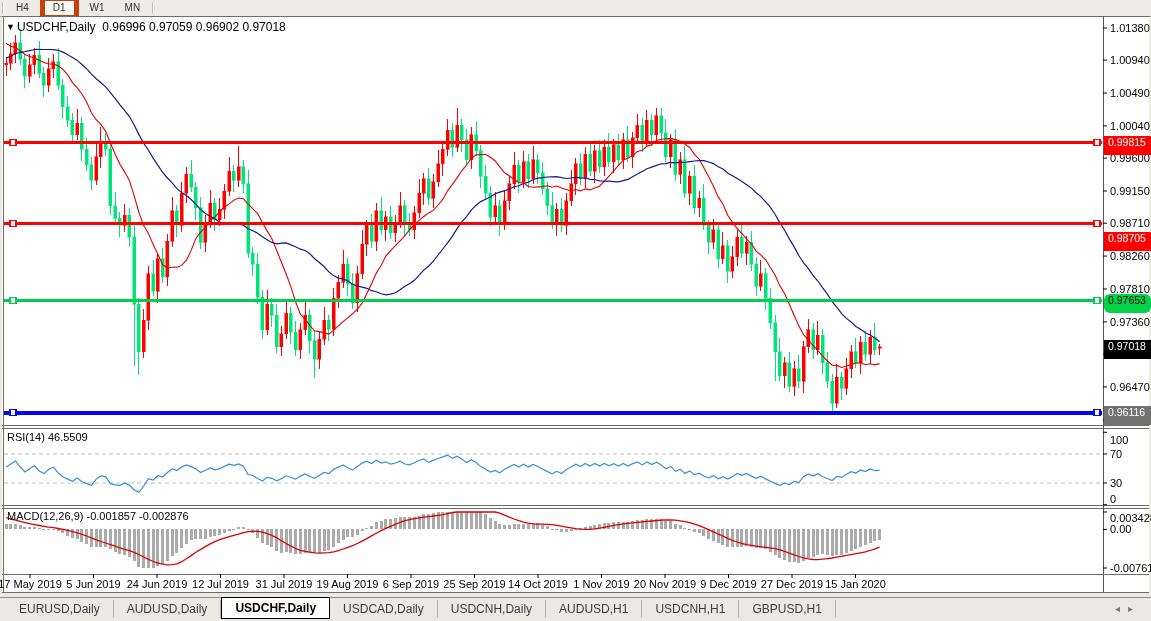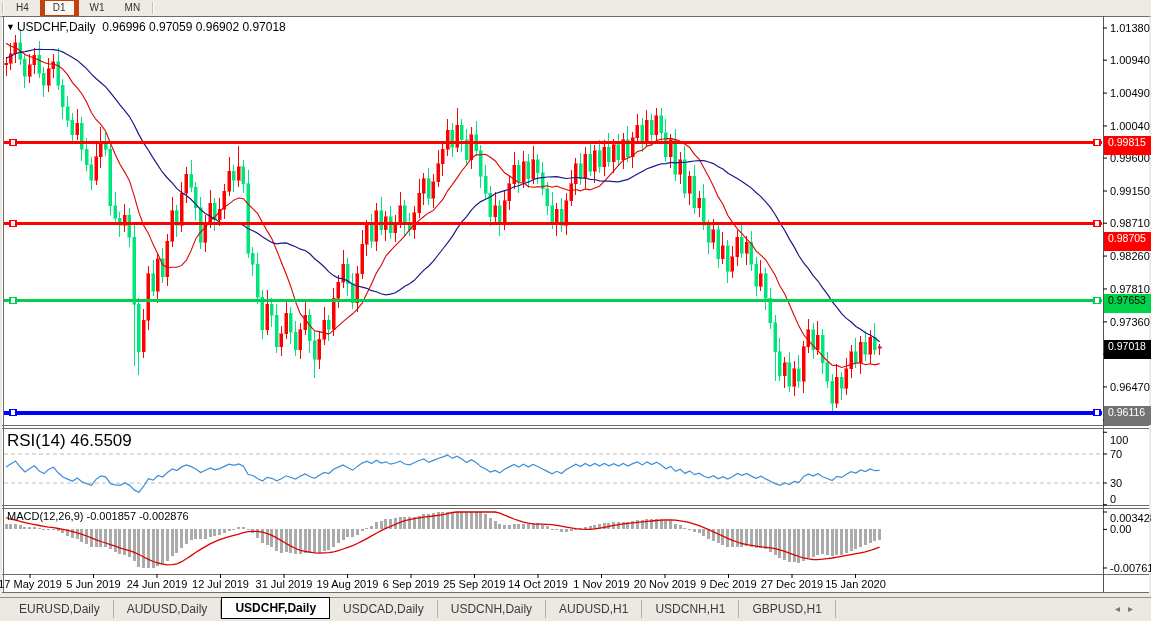--- a/index.html
+++ b/index.html
@@ -20,21 +20,21 @@
     border:1px solid transparent;border-radius:1px;cursor:default;
     font-weight:normal;color:#333;
   }
   .tb-btn.active{background:#FAF9F6;border:5px solid #c2410c;}
   
   #chart-title{
     position:absolute;left:6px;top:20px;font-size:12px;color:#000;z-index:5;
     white-space:nowrap;
   }
   #chart-title .tri{font-size:9px;position:relative;top:-1px;margin-right:2px;}
-  #rsi-label{position:absolute;left:7px;top:431px;font-size:17px;color:#000;z-index:5;white-space:nowrap;}
+  #rsi-label{position:absolute;left:7px;top:431px;font-size:11px;color:#000;z-index:5;white-space:nowrap;}
   #macd-label{position:absolute;left:7px;top:510px;font-size:11px;color:#000;z-index:5;white-space:nowrap;}
   .price-badge{
     position:absolute;left:1104px;width:47px;height:19px;z-index:6;
     font-size:10.5px;line-height:13px;text-align:left;padding-left:4px;box-sizing:border-box;
     white-space:nowrap;
   }
   
   #tabbar{
     position:absolute;left:0;top:597px;width:1151px;height:21px;
     background:#ECE9E2;border-top:1px solid #8F8D86;
@@ -731,21 +731,21 @@
   </svg>
 
 <div id="chart-title">
   <span class="tri">▼</span><span>USDCHF,Daily</span>&nbsp;&nbsp;<span>0.96996 0.97059 0.96902 0.97018</span>
 </div>
 <div id="rsi-label">RSI(14) 46.5509</div>
 <div id="macd-label">MACD(12,26,9) -0.001857 -0.002876</div>
 
 <div class="price-badge" id="badge-0" style="top: 135.901px; background: rgb(255, 0, 0); color: rgb(255, 255, 255);">0.99815</div>
 <div class="price-badge" id="badge-1" style="top: 232px; background: rgb(255, 0, 0); color: rgb(255, 255, 255);">0.98705</div>
-<div class="price-badge" id="badge-2" style="top: 293.942px; background: rgb(0, 210, 74); color: rgb(0, 0, 0);">0.97653</div>
+<div class="price-badge" id="badge-2" style="top: 293.942px; background: rgb(0, 210, 74); color: rgb(0, 0, 0); border-radius: 6px;">0.97653</div>
 <div class="price-badge" id="badge-3" style="top: 406.295px; background: #737373; color: rgb(255, 255, 255);">0.96116</div>
 <div class="price-badge" id="badge-price" style="top: 340.36px; background: rgb(0, 0, 0); color: rgb(255, 255, 255);">0.97018</div>
 
 <div id="tabbar">
   <div class="tab">EURUSD,Daily</div>
   <div class="tab">AUDUSD,Daily</div>
   <div class="tab active">USDCHF,Daily</div>
   <div class="tab">USDCAD,Daily</div>
   <div class="tab">USDCNH,Daily</div>
   <div class="tab">AUDUSD,H1</div>

